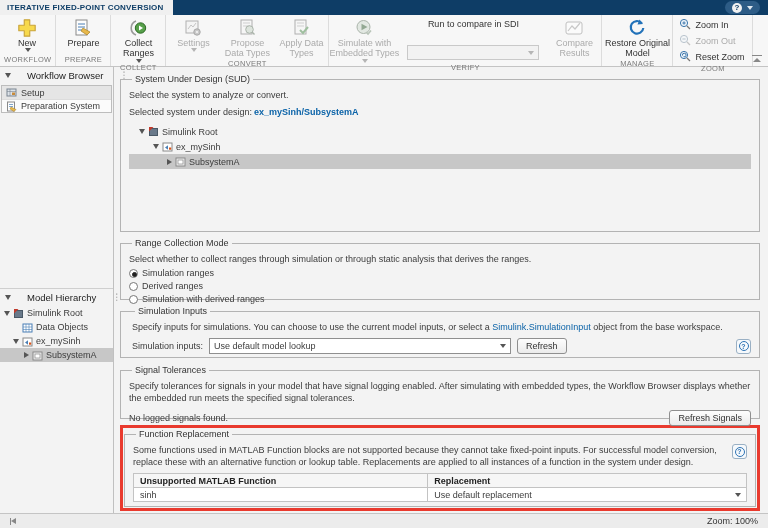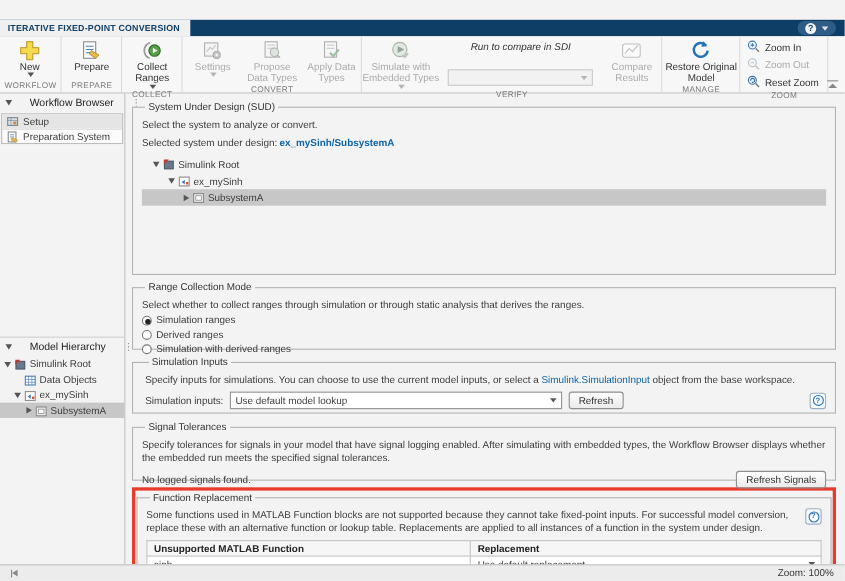--- a/index.html
+++ b/index.html
@@ -3,21 +3,21 @@
 <meta charset="utf-8">
 <style>
   * { margin:0; padding:0; box-sizing:border-box; }
   html,body { width:768px; height:528px; overflow:hidden; }
   body {
     font-family:"Liberation Sans", sans-serif;
     font-size:9px; color:#3c3c3c; background:#f3f3f3;
     display:flex; flex-direction:column;
   }
   
-  .titlebar { height:15px; background:#0e3d66; display:flex; align-items:stretch; flex:0 0 auto;margin-top:18px; }
+  .titlebar { height:15px; background:#0e3d66; display:flex; align-items:stretch; flex:0 0 auto; }
   .ribbon-tab {
     background:#f0f0f0; color:#0e3d66; font-size:8px; letter-spacing:.2px;
     padding:3px 9px 2px 7px; white-space:nowrap; font-weight:bold;
   }
   .titlebar-spacer { flex:1; }
   .help-pill {
     margin:1px 8px 1px 0; background:#2d5c86; border-radius:7px;
     display:flex; align-items:center; padding:0 7px; gap:5px; cursor:default;
   }
   .help-pill .qcircle {
@@ -31,21 +31,21 @@
   .tsec-content { flex:1; display:flex; align-items:flex-start; }
   .tsec-label { font-size:7.5px; color:#7a7a7a; text-align:center; padding:0 4px 2px 4px; letter-spacing:.3px; }
   .tbtn { display:flex; flex-direction:column; align-items:center; width:54px; padding-top:3px; cursor:pointer; }
   .tbtn.wide { width:70px; }
   .tbtn .ticon { height:20px; display:flex; align-items:center; justify-content:center; }
   .tbtn .tlabel { text-align:center; line-height:1.15; color:#333; }
   .tbtn.disabled .tlabel { color:#ababab; }
   .caret-down-g { display:inline-block; width:0; height:0; border-left:3px solid transparent; border-right:3px solid transparent; border-top:4px solid #555; vertical-align:middle; margin-left:2px; }
   .tbtn.disabled .caret-down-g { border-top-color:#b5b5b5; }
   .run-group { display:flex; flex-direction:column; align-items:center; padding:4px 8px 0 8px; }
-  .run-label { color:#333; margin-bottom:16px;font-style:italic; }
+  .run-label { color:#333; margin-bottom:16px; }
   .run-select {
     width:132px; height:15px; background:#f2f2f2; border:1px solid #c9c9c9;
     display:flex; align-items:center; justify-content:flex-end; padding:0 4px;
   }
   .zoom-col { display:flex; flex-direction:column; padding:3px 8px 0 6px; gap:2px; }
   .zoom-row { display:flex; align-items:center; gap:4px; cursor:pointer; }
   .zoom-row .zlabel { color:#333; }
   .zoom-row.disabled .zlabel { color:#ababab; }
   .ribbon-collapse { position:absolute; right:6px; bottom:4px; width:10px; cursor:pointer; }
   .ribbon-collapse .bar { border-top:1px solid #888; margin-bottom:2px; }

